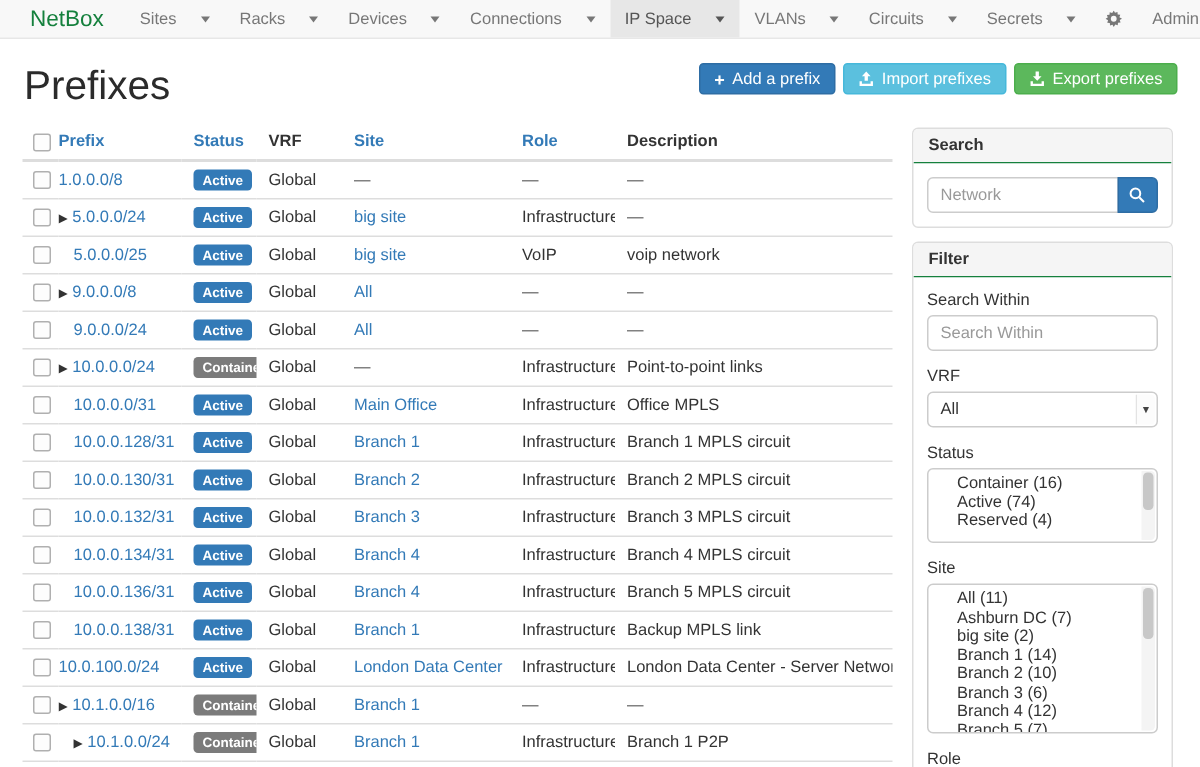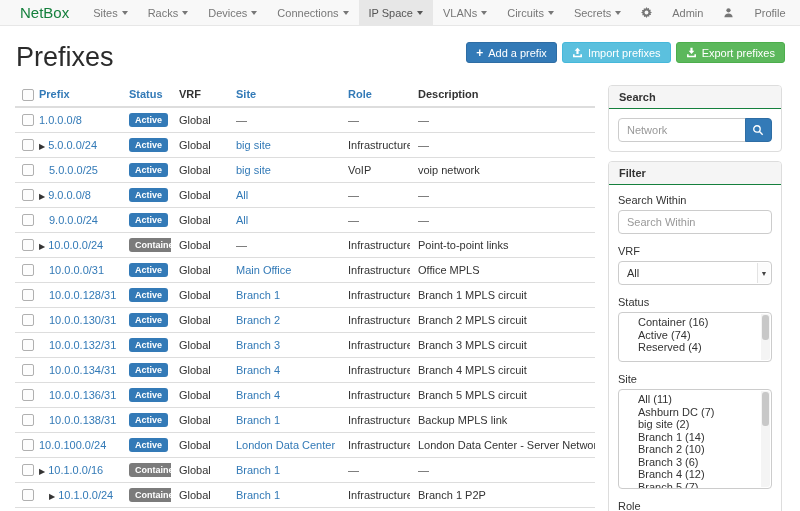--- a/index.html
+++ b/index.html
@@ -4,21 +4,21 @@
 <style>
   * { margin:0; padding:0; box-sizing:border-box; }
   html,body { width:800px; height:511px; overflow:hidden; background:#fff;
     font-family:"Liberation Sans","DejaVu Sans",sans-serif; }
 
   
   .navbar { position:absolute; top:0; left:0; width:800px; height:26px;
     background:#f8f8f8; border-bottom:1px solid #e7e7e7; display:flex; align-items:stretch; }
   .brand { color:#15803d; font-size:15px; padding:4px 14px 0 20px; }
   .nav-menu { display:flex; align-items:stretch; }
-  .nav-item { display:flex; align-items:center; gap:4px; padding:0 10px;
+  .nav-item { display:flex; align-items:center; gap:16px; padding:0 10px;
     font-size:11px; color:#777; cursor:pointer; white-space:nowrap; }
   .nav-item.active { background:#e7e7e7; color:#555; }
   .caret { width:0; height:0; border-left:3.5px solid transparent;
     border-right:3.5px solid transparent; border-top:4px solid currentColor; }
   .nav-right { margin-left:auto; display:flex; padding-right:10px; }
   .nav-right .nav-item { gap:20px; }
   .nav-icon { display:flex; align-items:center; }
 
   
   .page-title { position:absolute; left:16px; top:42px; font-size:27px;

